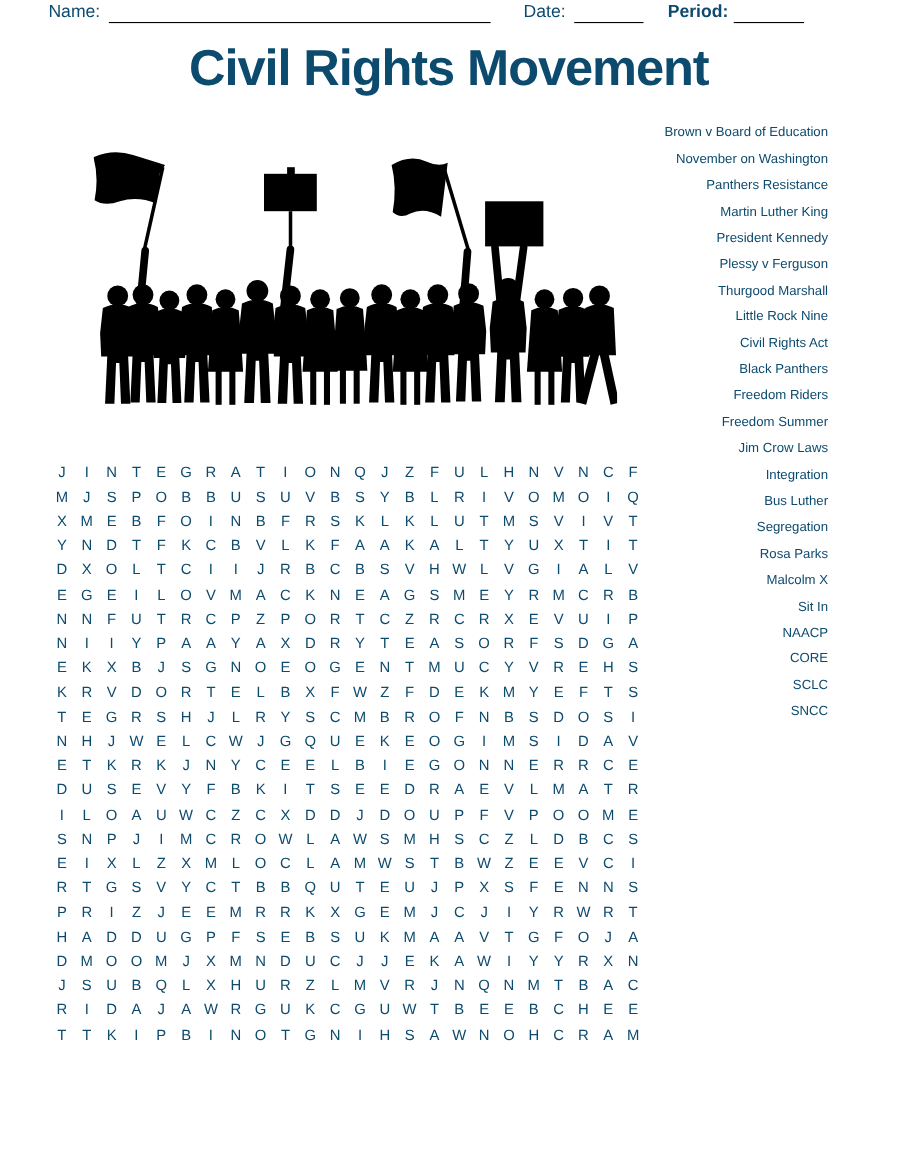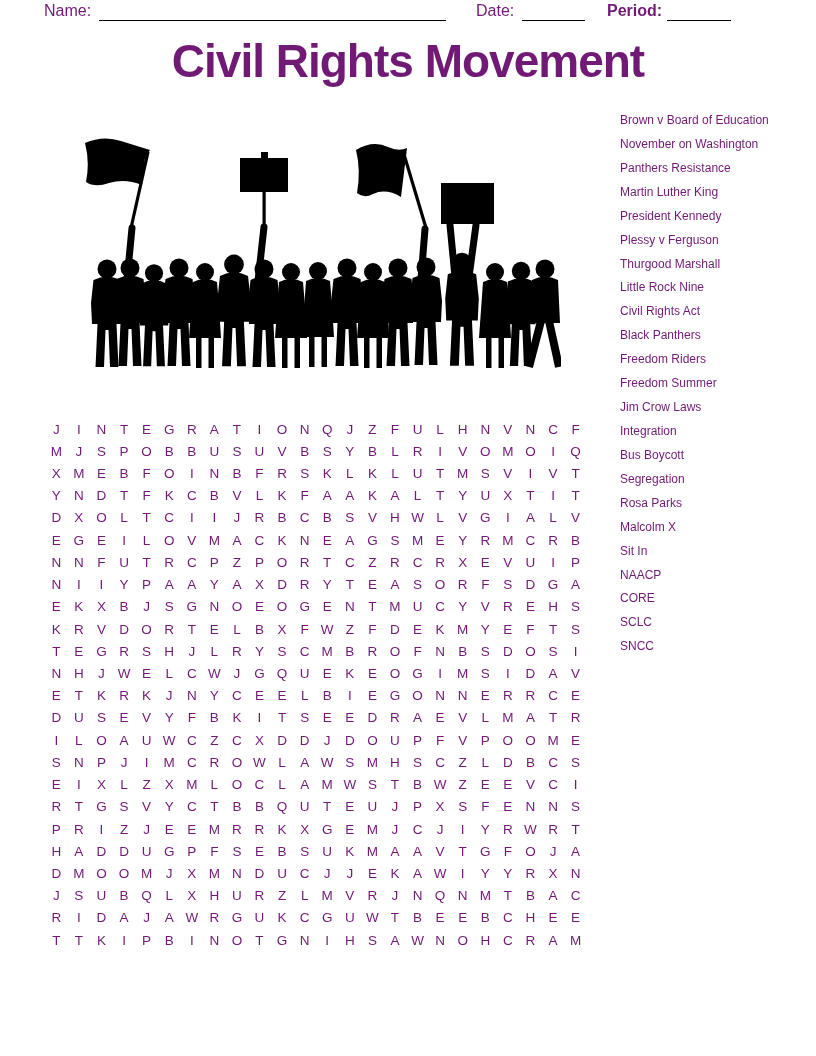--- a/index.html
+++ b/index.html
@@ -1,38 +1,38 @@
 <!DOCTYPE html>
 <html><head>
 <meta charset="utf-8">
 <style>
   html,body{margin:0;padding:0;background:#fff;}
   .page{
     position:relative;width:816px;height:1056px;background:#ffffff;
-    font-family:"Liberation Sans",sans-serif;color:#701a75;overflow:hidden;
+    font-family:"Liberation Sans",sans-serif;color:#0c4a6e;overflow:hidden;
   }
   
   .hdr-label{position:absolute;top:2px;font-size:16px;line-height:18px;}
   .lbl-name{left:44px;}
   .lbl-date{left:476px;}
   .lbl-period{left:607px;font-weight:bold;}
   .blank-line{position:absolute;top:3px;height:17px;border-bottom:1.6px solid #000;}
   .line-name{left:99px;width:347px;}
   .line-date{left:522px;width:63px;}
   .line-period{left:667px;width:64px;}
   
   .title{
     position:absolute;left:0;right:0;top:34px;margin:0;text-align:center;
     font-size:46px;font-weight:700;letter-spacing:-1px;
   }
   
   .illustration{position:absolute;left:85px;top:137px;width:476px;height:236px;}
   .illustration svg{display:block;width:100%;height:100%;}
   
-  .word-list{position:absolute;left:620px;top:109px;}
+  .word-list{position:absolute;left:604px;top:109px;text-align:right;}
   .word{height:23.93px;line-height:23.93px;font-size:12px;white-space:nowrap;}
   
   .grid{
     position:absolute;left:45px;top:418px;
     display:grid;grid-template-columns:repeat(24,22.58px);grid-auto-rows:22.23px;
   }
   .cell{
     display:flex;align-items:center;justify-content:center;
     font-size:13.5px;font-weight:500;
   }
@@ -126,21 +126,21 @@
       <div class="word">President Kennedy</div>
       <div class="word">Plessy v Ferguson</div>
       <div class="word">Thurgood Marshall</div>
       <div class="word">Little Rock Nine</div>
       <div class="word">Civil Rights Act</div>
       <div class="word">Black Panthers</div>
       <div class="word">Freedom Riders</div>
       <div class="word">Freedom Summer</div>
       <div class="word">Jim Crow Laws</div>
       <div class="word">Integration</div>
-      <div class="word">Bus Boycott</div>
+      <div class="word">Bus Luther</div>
       <div class="word">Segregation</div>
       <div class="word">Rosa Parks</div>
       <div class="word">Malcolm X</div>
       <div class="word">Sit In</div>
       <div class="word">NAACP</div>
       <div class="word">CORE</div>
       <div class="word">SCLC</div>
       <div class="word">SNCC</div>
     </div>
 

